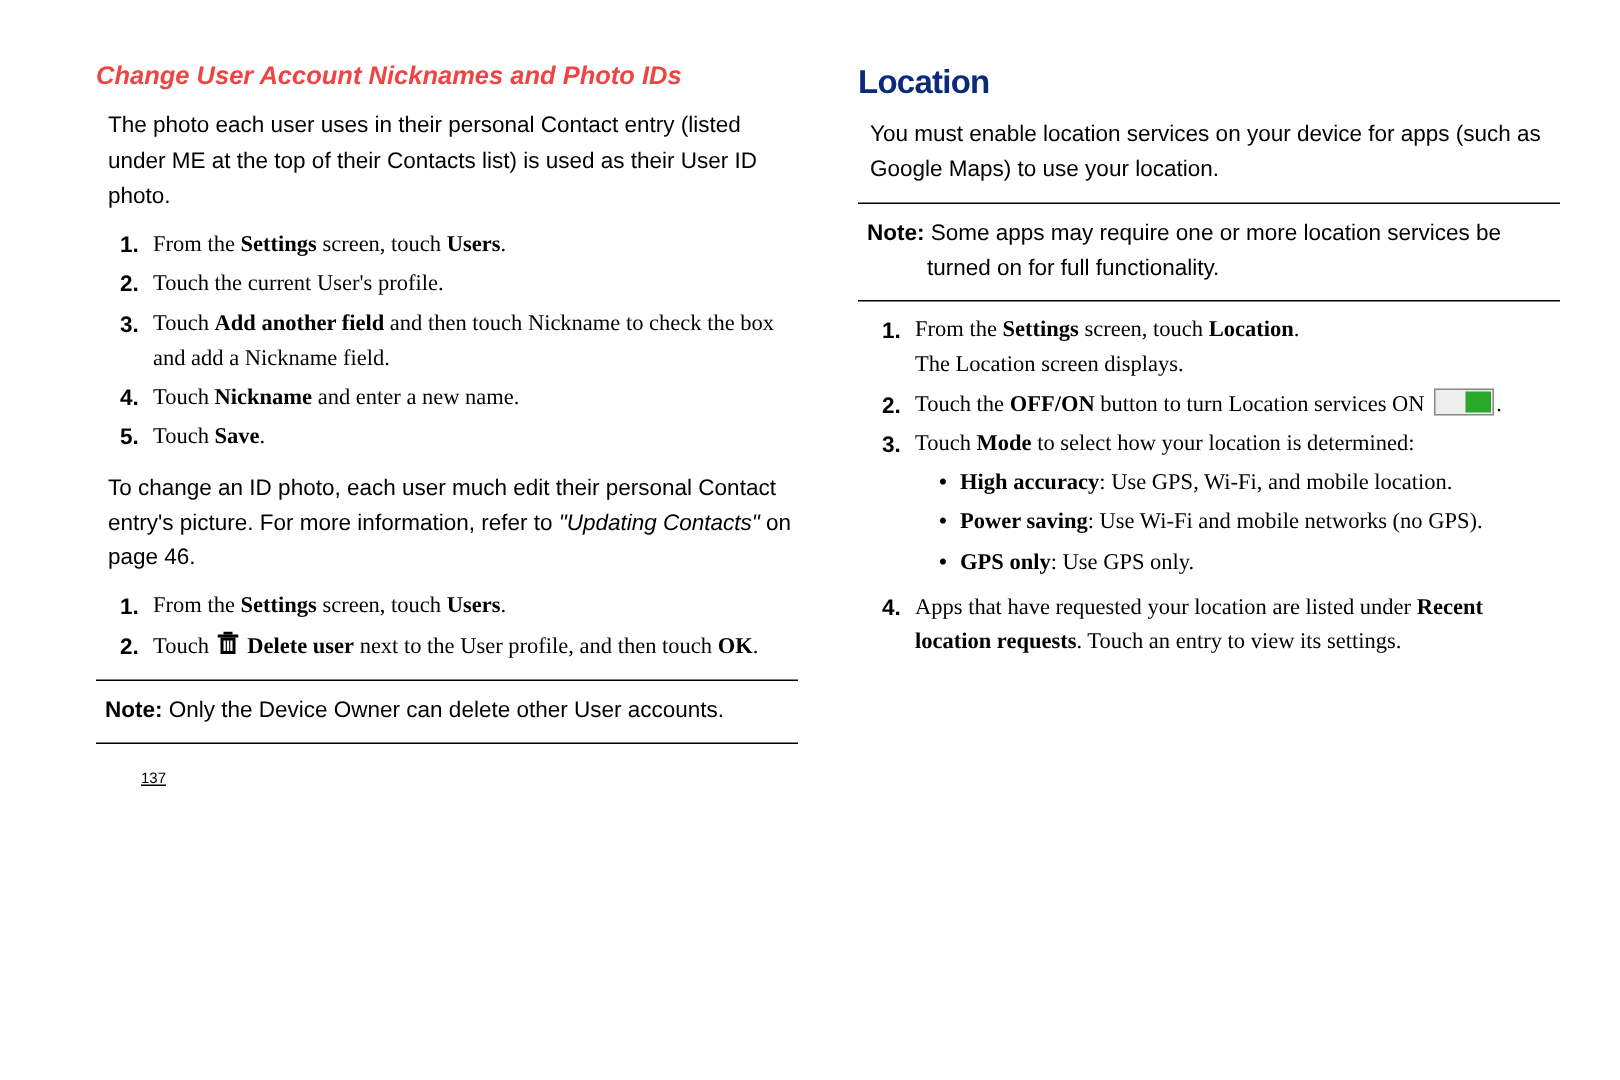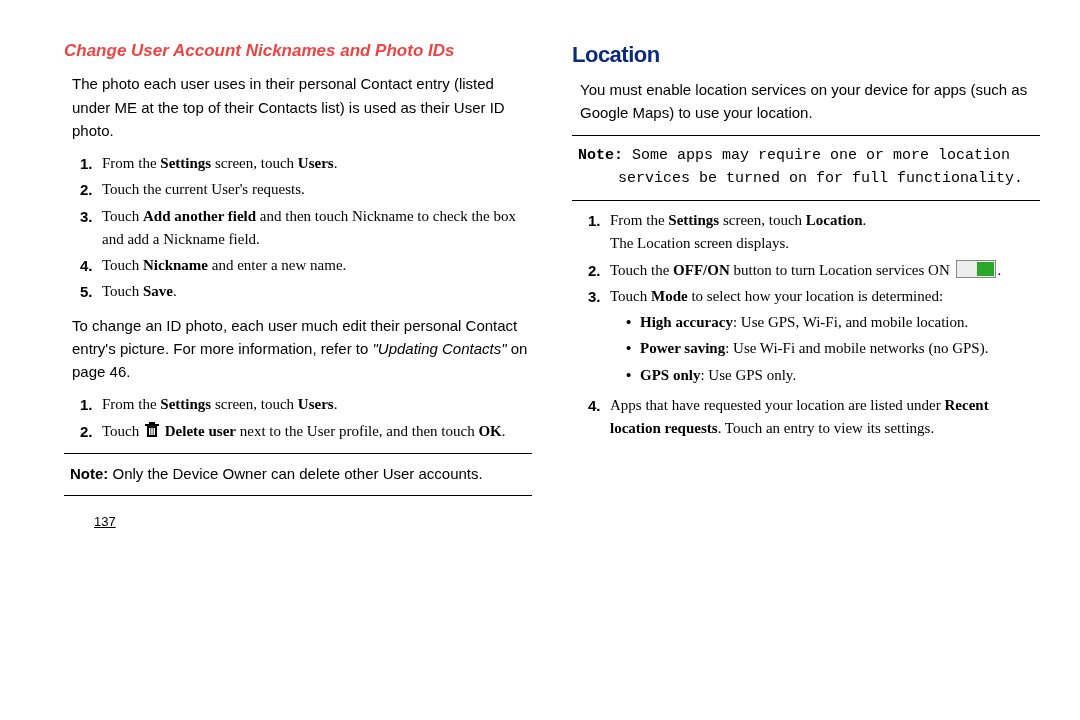--- a/index.html
+++ b/index.html
@@ -36,23 +36,23 @@
   .para-first { padding-left: 8px; margin-bottom: 10px; }
   ol.steps { list-style: none; margin: 2px 0 10px 0; }
   ol.steps li { display: flex; margin: 3px 0 3px 0; padding-left: 16px; }
   ol.steps li .num { font-weight: 700; min-width: 22px; }
   ol.steps li .body { flex: 1; font-family: Liberation Serif, serif; }
   ul.bullets { list-style: none; margin: 2px 0 4px 0; }
   ul.bullets li { display:flex; padding-left: 16px; margin: 3px 0; }
   ul.bullets li::before { content: "•"; min-width: 14px; font-weight:700;}
   .hr { border: none; border-top: 1.5px solid #000; margin: 10px 0 8px 0; }
   .note { padding-left: 6px; }
-  .note .hang { display: block; padding-left: 40px; text-indent: -40px; font-family: Liberation Mono, monospace; }
+  .note .hang { display: block; padding-left: 40px; text-indent: -40px; }
   .italic-ref { font-style: italic; }
-  .pgnum { font-size: 13px; margin-top: 16px; padding-left: 30px; text-decoration: underline; }
+  .pgnum { font-size: 10px; margin-top: 16px; padding-left: 30px; text-decoration: underline; }
   .trash-icon {
     display: inline-block;
     vertical-align: -2px;
     width: 14px; height: 16px;
     margin: 0 2px;
     position: relative;
   }
   .trash-icon svg { display:block; }
   .toggle-on {
     display: inline-block;
@@ -83,21 +83,21 @@
 
   <ol class="steps">
     <li>
       <span class="num">1.</span>
       <span class="body">
         <span>From the </span><b>Settings</b><span> screen, touch </span><b>Users</b><span>.</span>
       </span>
     </li>
     <li>
       <span class="num">2.</span>
-      <span class="body">Touch the current User's requests.</span>
+      <span class="body">Touch the current User's profile.</span>
     </li>
     <li>
       <span class="num">3.</span>
       <span class="body">
         <span>Touch </span><b>Add another field</b><span> and then touch Nickname to check the box and add a Nickname field.</span>
       </span>
     </li>
     <li>
       <span class="num">4.</span>
       <span class="body">

